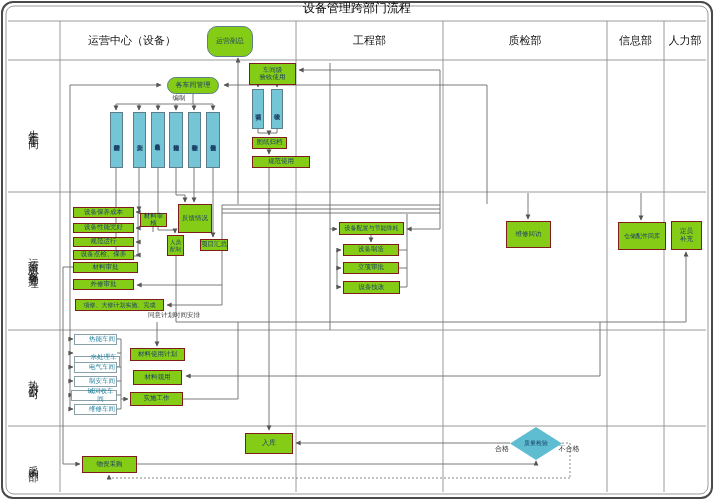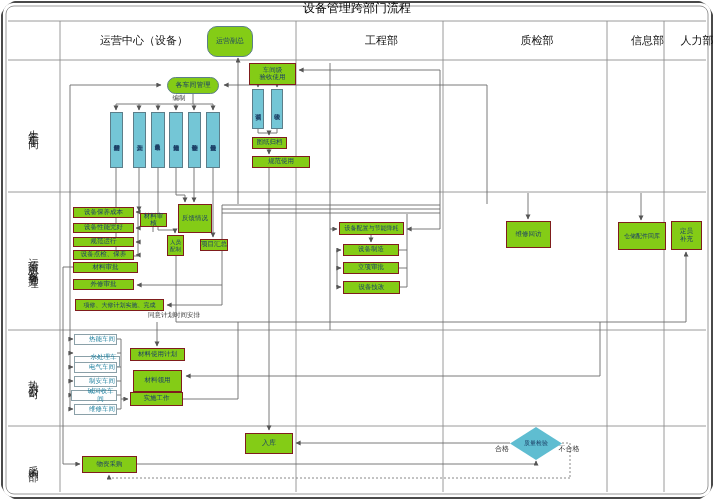--- a/index.html
+++ b/index.html
@@ -1,25 +1,25 @@
 <!DOCTYPE html>
 <html><head>
 <meta charset="utf-8">
 <style>
   html,body{margin:0;padding:0;background:#ffffff;}
   .stage{position:relative;width:714px;height:500px;background:#ffffff;overflow:hidden;
-         font-family:"DejaVu Sans",sans-serif;border-radius:21px;}
+         font-family:"DejaVu Sans",sans-serif;}
   svg.wires{position:absolute;left:0;top:0;z-index:1;}
   .grid{stroke:#8f8f8f;stroke-width:0.9;fill:none;}
   .frame-outer{fill:none;stroke:#4a4a4a;stroke-width:2;}
   .frame-inner{fill:none;stroke:#9a9a9a;stroke-width:1;}
   .e{stroke:#6b6b6b;stroke-width:0.9;fill:none;}
   .ed{stroke:#7a7a7a;stroke-width:0.9;fill:none;stroke-dasharray:2 2;}
   .hdr{position:absolute;z-index:2;display:flex;align-items:center;justify-content:center;
-       font-family:Liberation Sans, sans-serif;color:#111;font-size:11px;padding-left:12px;}
+       font-family:Liberation Sans, sans-serif;color:#111;font-size:11px;}
   .title{position:absolute;z-index:2;left:0;top:4;width:714px;text-align:center;
          font-family:"Liberation Serif","DejaVu Serif",serif;font-size:12px;color:#000;}
   .rowlab{position:absolute;z-index:2;writing-mode:vertical-rl;text-orientation:upright;
           letter-spacing:3px;font-family:"Liberation Serif","DejaVu Serif",serif;
           font-size:10.5px;color:#1a1a1a;display:flex;align-items:center;justify-content:center;}
   #nodes .node{position:absolute;z-index:3;box-sizing:border-box;display:flex;align-items:center;
          justify-content:center;text-align:center;white-space:pre-line;line-height:1.12;}
   .box{background:#84cc16;border:1px solid #7f1d1d;color:#1c3f66;font-size:6.5px;}
   .whitebox{background:#fefefe;border:1px solid #8aa0a8;color:#1b7f9e;font-size:6.5px;padding-left:13px;}
   .vbox{background:#74c6d6;border:1px solid #5c7e8a;color:#1c3f66;font-size:6px;
@@ -163,21 +163,21 @@
       <div class="node box" style="left: 618px; top: 222px; width: 48px; height: 28px; font-size: 6px;">仓储配件回库</div>
       <div class="node box" style="left: 671px; top: 221px; width: 31px; height: 29px;">定员
 补充</div>
       <div class="node whitebox" style="left: 74px; top: 334px; width: 43px; height: 11px;">热能车间</div>
       <div class="node whitebox" style="left: 74px; top: 356px; width: 46px; height: 11px;">水处理车间</div>
       <div class="node whitebox" style="left: 74px; top: 362px; width: 43px; height: 11px;">电气车间</div>
       <div class="node whitebox" style="left: 74px; top: 376px; width: 43px; height: 11px;">制安车间</div>
       <div class="node whitebox" style="left: 71px; top: 390px; width: 46px; height: 11px;">碱回收车间</div>
       <div class="node whitebox" style="left: 74px; top: 404px; width: 43px; height: 11px;">维修车间</div>
       <div class="node box" style="left: 130px; top: 348px; width: 55px; height: 13px;">材料使用计划</div>
-      <div class="node box" style="left: 133px; top: 370px; width: 49px; height: 22px;">材料领用</div>
+      <div class="node box" style="left: 133px; top: 370px; width: 49px; height: 15px;">材料领用</div>
       <div class="node box" style="left: 130px; top: 392px; width: 53px; height: 14px;">实施工作</div>
       <div class="node box" style="left: 82px; top: 456px; width: 55px; height: 17px;">物资采购</div>
       <div class="node box" style="left: 245px; top: 433px; width: 48px; height: 21px; font-size: 7px;">入库</div>
       <div class="node diamond" style="left: 510px; top: 427px; width: 52px; height: 33px;">质量检验</div>
       <div class="node label" style="left: 492px; top: 445px; width: 20px; height: 9px; font-size: 7px; text-align: right;">合格</div>
       <div class="node label" style="left: 556px; top: 445px; width: 26px; height: 9px; font-size: 7px;">不合格</div>
     </div>
 
 </div>
 

